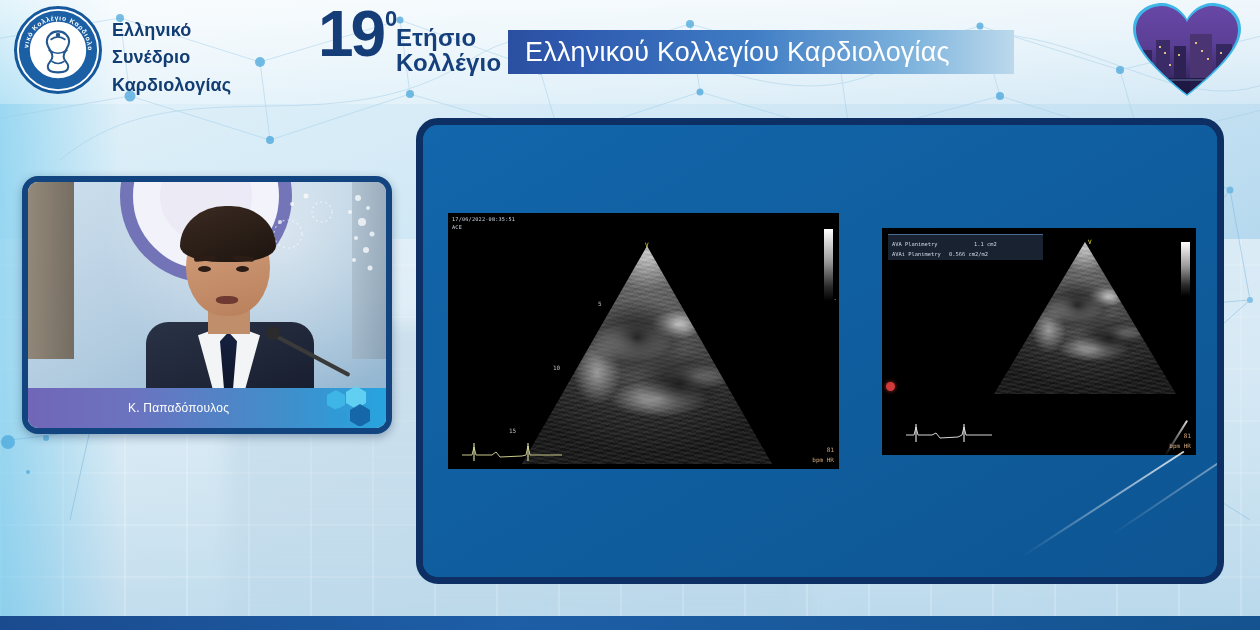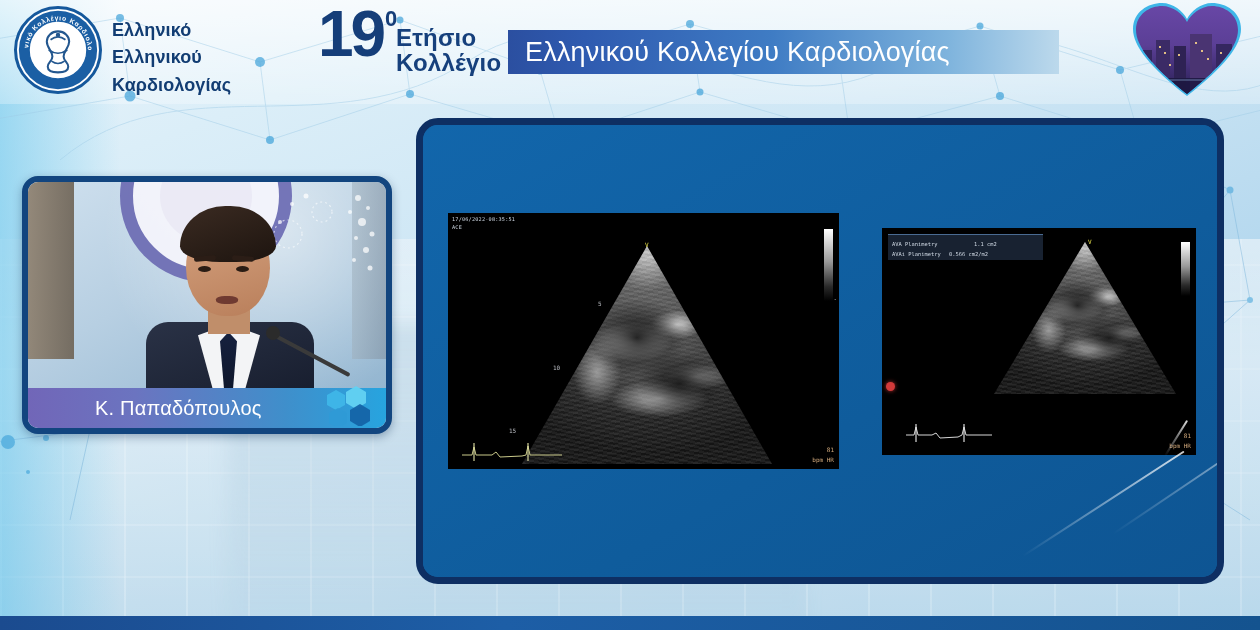--- a/index.html
+++ b/index.html
@@ -75,21 +75,21 @@
     position:absolute; left:385px; top:6px;
     color:#153e79; font-weight:bold; font-size:22px;
   }
   .etisio {
     position:absolute; left:396px; top:26px;
     color:#16407c; font-weight:bold; font-size:24px; line-height:1.03;
     letter-spacing:.2px;
   }
 
   .title-banner {
-    position:absolute; left:508px; top:30px; width:551px; height:44px;
+    position:absolute; left:508px; top:30px; width:506px; height:44px;
     background:linear-gradient(to right,#2b4fa0 0%, #2f5bb0 14%, #3f7cc4 48%, #7fb4dd 80%, #bcd9ec 100%);
     display:flex; align-items:center;
   }
   .title-banner span {
     color:#fff; font-size:27px; padding-left:17px; letter-spacing:.2px;
     white-space:nowrap;
   }
 
   .heart-logo { position:absolute; left:1128px; top:0px; width:118px; height:100px; }
 
@@ -179,21 +179,21 @@
     border-radius:50%; background:#2b2b2b;
   }
   .spk-dots { position:absolute; right:4px; top:4px; width:120px; height:120px; opacity:.85;}
 
   .nameplate {
     position:absolute; left:0; bottom:0; width:100%; height:40px;
     background:linear-gradient(to right,#7166b8 0%, #6b74c0 30%, #3f8fcb 72%, #27a4df 100%);
     display:flex; align-items:center;
   }
   .nameplate span{
-    color:#fff; font-size:20px; padding-left:67px; letter-spacing:.2px;
+    color:#fff; font-size:12px; padding-left:100px; letter-spacing:.2px;
   }
   .hexes { position:absolute; right:4px; bottom:2px; width:60px; height:40px; }
 
   
   #slide {
     position:absolute; left:416px; top:118px; width:808px; height:466px;
     background:#1161a3;
     border:7px solid #0e2f63;
     border-radius:22px;
     overflow:hidden;
@@ -347,21 +347,21 @@
           <path id="arcBot" d="M 14 44 A 30 30 0 0 0 74 44" fill="none"></path>
         </defs>
         <text font-size="7.2" font-weight="bold" fill="#ffffff" letter-spacing="0.8" font-family="Liberation Sans, sans-serif">
           <textPath href="#arcTop" startOffset="50%" text-anchor="middle">Ελληνικό Κολλέγιο Καρδιολογίας</textPath>
         </text>
       </svg>
     </div>
 
     <div class="hcc-name">
       <div>Ελληνικό</div>
-      <div>Ελληνικού</div>
+      <div>Συνέδριο</div>
       <div>Καρδιολογίας</div>
     </div>
 
     <div class="num18">19</div>
     <div class="num18-sup">0</div>
     <div class="etisio">
       <div>Ετήσιο</div>
       <div>Κολλέγιο</div>
     </div>
 

